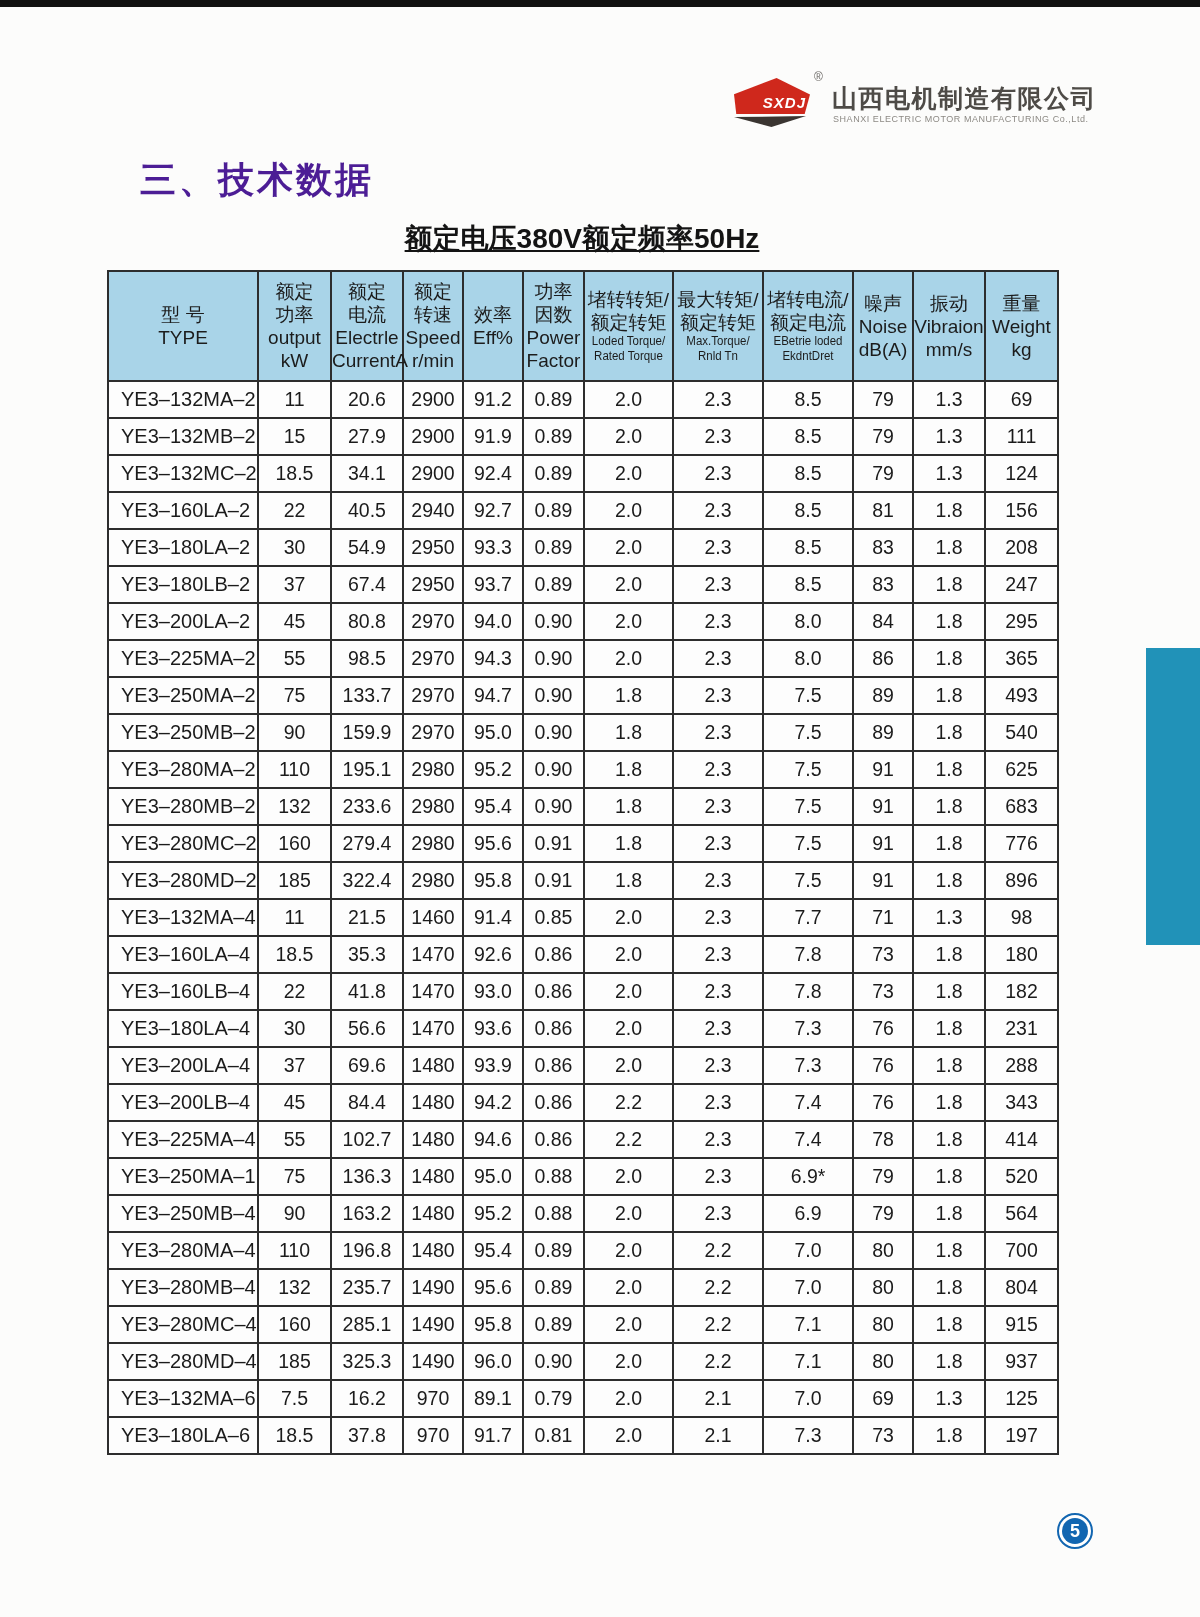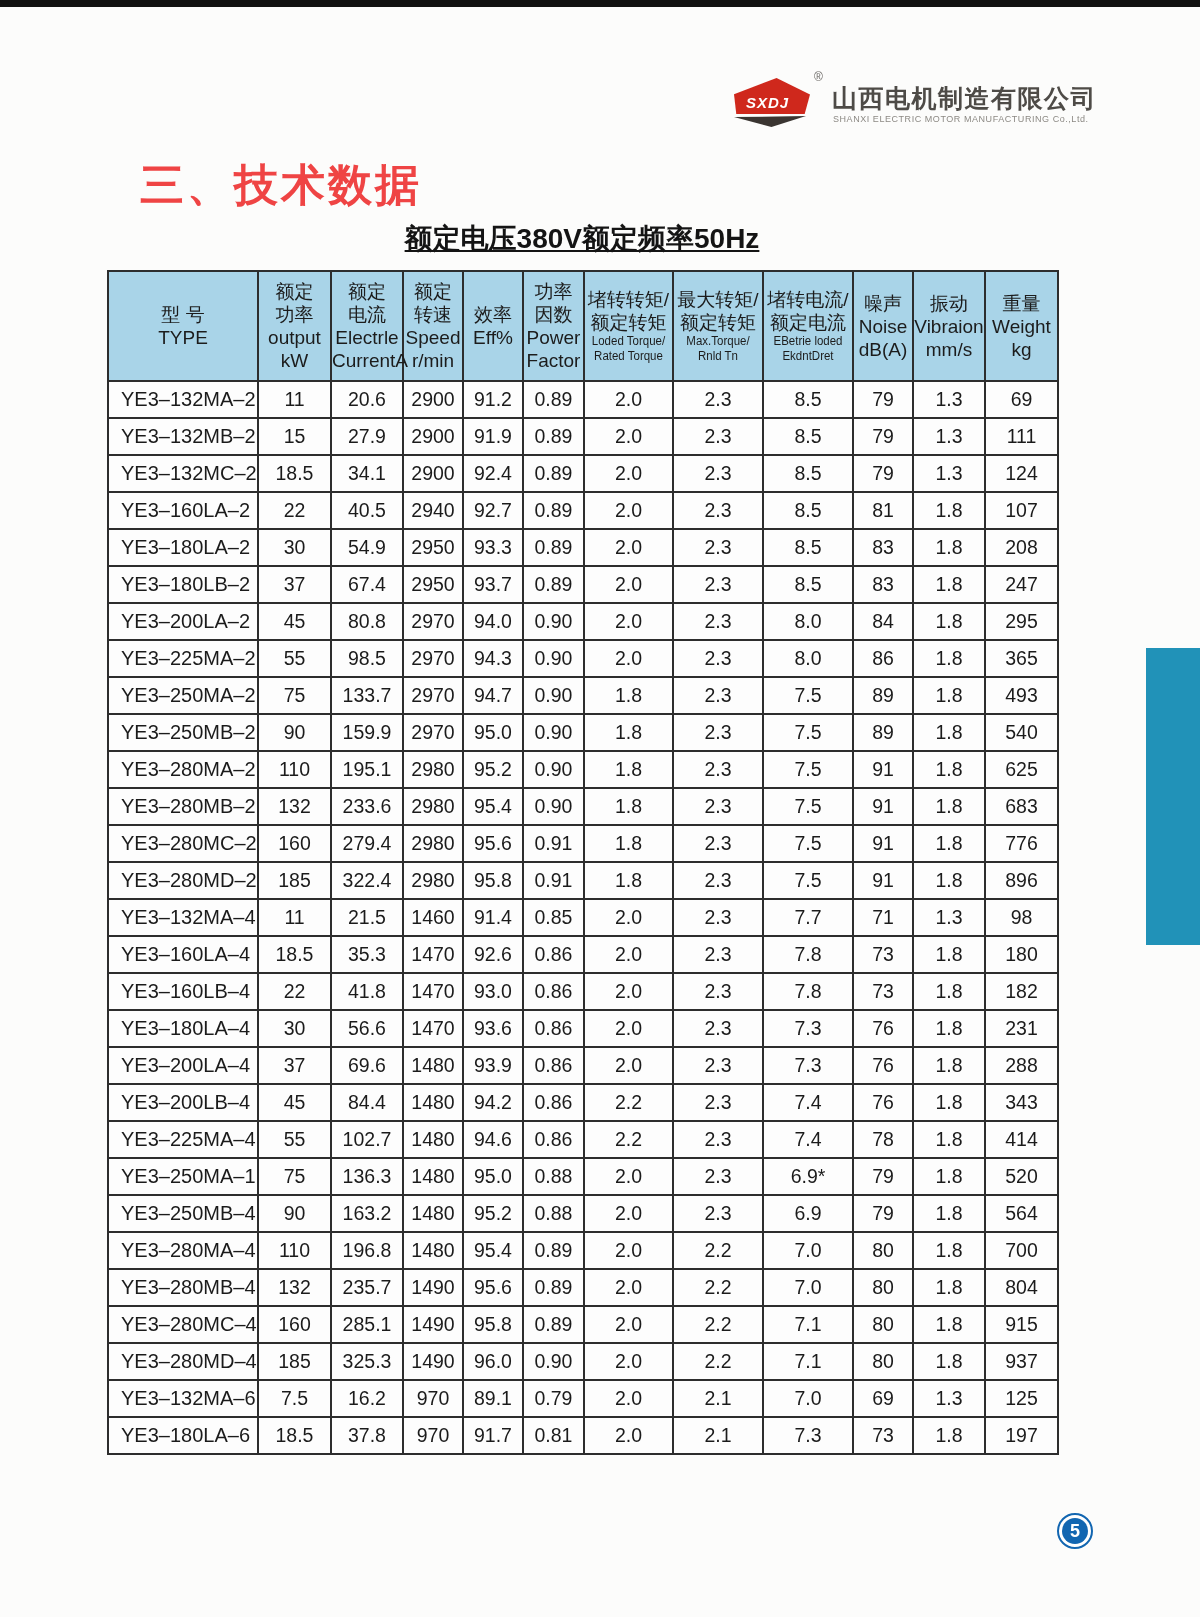--- a/index.html
+++ b/index.html
@@ -12,35 +12,35 @@
   .top-strip { position:absolute; left:0; top:0; width:1200px; height:7px; background:#111; }
 
   
   .logo { position:absolute; left:700px; top:62px; width:350px; height:78px; }
   .logo-mark { position:absolute; left:34px; top:16px; width:76px; height:46px; }
   .mark-flag {
     position:absolute; left:0; top:0; width:76px; height:36px; background:#cf281c;
     clip-path:polygon(0% 45%, 56% 0%, 100% 46%, 93% 100%, 3% 100%);
   }
   .mark-text {
-    position:absolute; left:12px; top:16px; width:72px; text-align:left;
+    position:absolute; left:0; top:16px; width:72px; text-align:right;
     color:#fff; font-weight:bold; font-style:italic; font-size:15px; letter-spacing:1px;
   }
   .mark-swoosh {
     position:absolute; left:0; top:38px; width:72px; height:11px; background:#3a3531;
     clip-path:polygon(0% 10%, 100% 0%, 52% 100%);
   }
   .reg-mark { position:absolute; left:114px; top:8px; font-size:12px; color:#6b6865; }
   .company-cn { position:absolute; left:132px; top:20px; font-size:25px; font-weight:600;
     color:#4e4b47; letter-spacing:1.5px; white-space:nowrap; }
   .company-en { position:absolute; left:133px; top:52px; font-size:9px; color:#8c8984;
     letter-spacing:0.55px; white-space:nowrap; }
 
-  .section-title { position:absolute; left:140px; top:156px; font-size:44px; font-weight:bold;
-    color:#ef4444; letter-spacing:3px; }
+  .section-title { position:absolute; left:140px; top:156px; font-size:36px; font-weight:bold;
+    color:#4c1d95; letter-spacing:3px; }
   .table-title { position:absolute; left:107px; top:220px; width:950px; text-align:center;
     font-size:28px; font-weight:600; color:#141414;text-decoration:underline; }
 
   
   .spec-table-wrap { position:absolute; left:107px; top:270px; width:950px; }
   table.spec { width:950px; border-collapse:collapse; table-layout:fixed;
     border:2.5px solid #2a2a2a; }
   table.spec th, table.spec td { border:2px solid #2d2d2d; }
   table.spec thead th { background:#a9d4e8; height:110px; vertical-align:middle;
     font-weight:normal; padding:2px 0; }
@@ -214,21 +214,21 @@
             <td>22</td>
             <td>40.5</td>
             <td>2940</td>
             <td>92.7</td>
             <td>0.89</td>
             <td>2.0</td>
             <td>2.3</td>
             <td>8.5</td>
             <td>81</td>
             <td>1.8</td>
-            <td>107</td>
+            <td>156</td>
           </tr>
           <tr>
             <td class="type-col">YE3–180LA–2</td>
             <td>30</td>
             <td>54.9</td>
             <td>2950</td>
             <td>93.3</td>
             <td>0.89</td>
             <td>2.0</td>
             <td>2.3</td>

